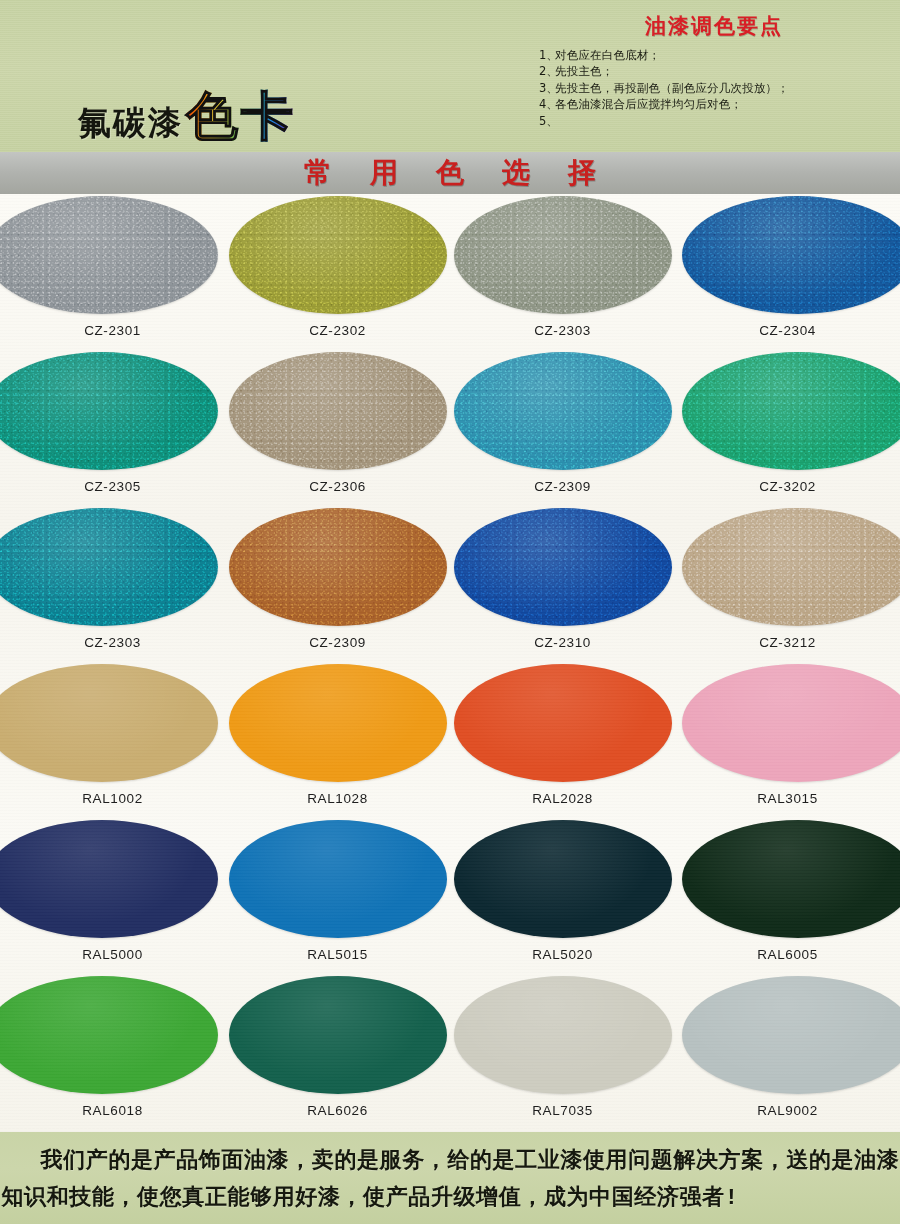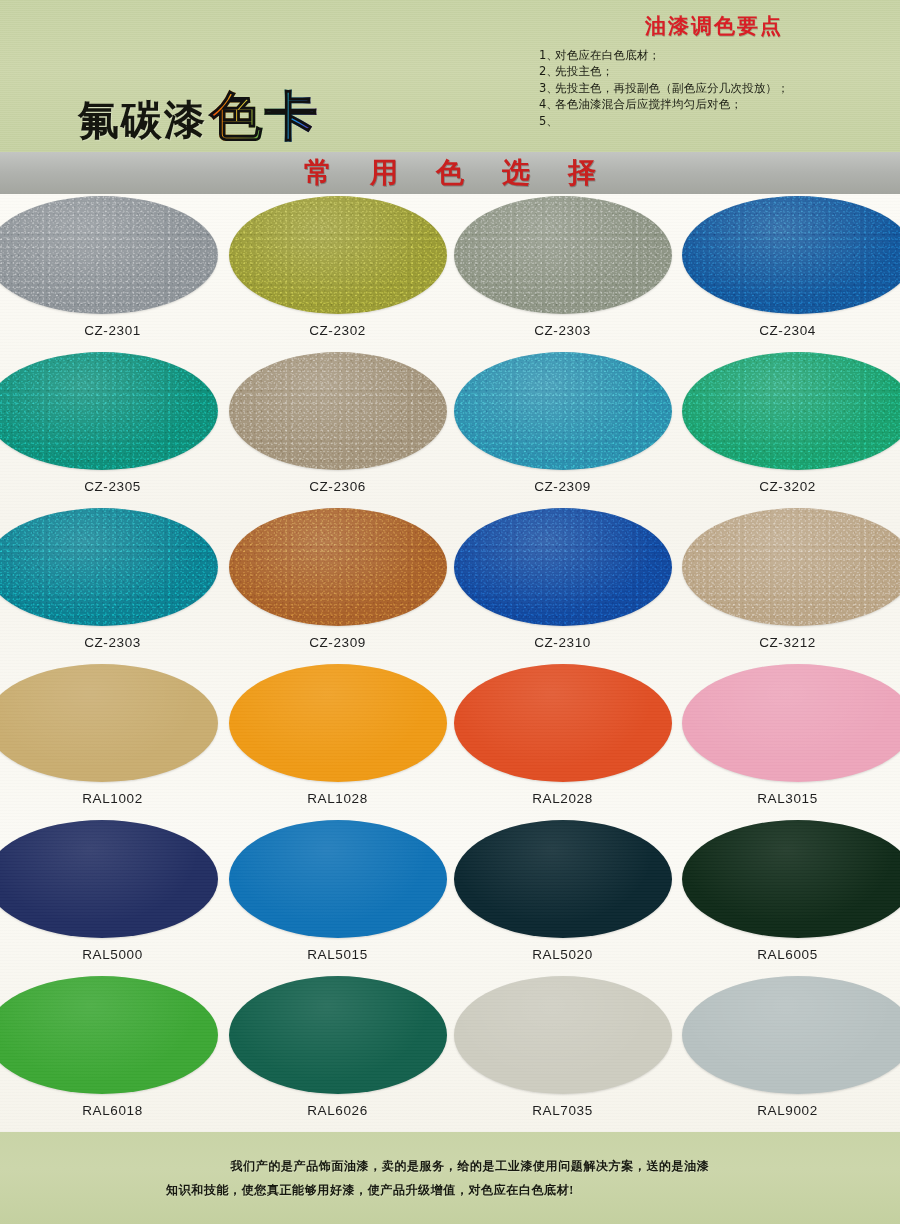--- a/index.html
+++ b/index.html
@@ -44,21 +44,21 @@
     position: absolute;
     left: 78px;
     top: 82px;
     display: flex;
     align-items: baseline;
     white-space: nowrap;
     z-index: 3;
   }
   .title-dark {
     font-family: "DejaVu Sans", sans-serif;
-    font-size: 41px;
+    font-size: 33px;
     font-weight: 700;
     letter-spacing: 2px;
     color: #15160f;
     text-shadow: 1px 1px 0 rgba(255,255,255,0.25);
   }
   .title-rainbow {
     font-family: "DejaVu Sans", sans-serif;
     font-size: 52px;
     font-weight: 700;
     letter-spacing: 3px;
@@ -227,22 +227,22 @@
     width: 900px;
     height: 92px;
     background: linear-gradient(180deg, #c9d4a7 0%, #ccd6ab 40%, #c4d0a0 100%);
     display: flex;
     flex-direction: column;
     align-items: center;
     justify-content: center;
     gap: 7px;
   }
   .footer-line {
-    font-family: Liberation Serif, serif;
-    font-size: 12px;
+    font-family: Liberation Mono, monospace;
+    font-size: 22px;
     font-weight: 700;
     color: #16180f;
     letter-spacing: 0.6px;
     white-space: nowrap;
     text-shadow: 0.5px 0.5px 0 rgba(255,255,255,0.2);
     text-align: center;
   }
   .footer-line.l1 { padding-left: 40px; }
   .footer-line.l2 { padding-right: 160px; }
 </style>
@@ -379,16 +379,16 @@
         </div>
         <div class="cell bleed-right" style="left: 675px;">
           <div class="swatch solid" style="background: rgb(183, 193, 193);"></div>
           <div class="label">RAL9002</div>
         </div>
       </div>
     </div>
 
   <div class="footer">
     <div class="footer-line l1">我们产的是产品饰面油漆，卖的是服务，给的是工业漆使用问题解决方案，送的是油漆</div>
-    <div class="footer-line l2">知识和技能，使您真正能够用好漆，使产品升级增值，对色应在白色底材!</div>
+    <div class="footer-line l2">知识和技能，使您真正能够用好漆，使产品升级增值，成为中国经济强者!</div>
   </div>
 
 </div>
 
 </body></html>

